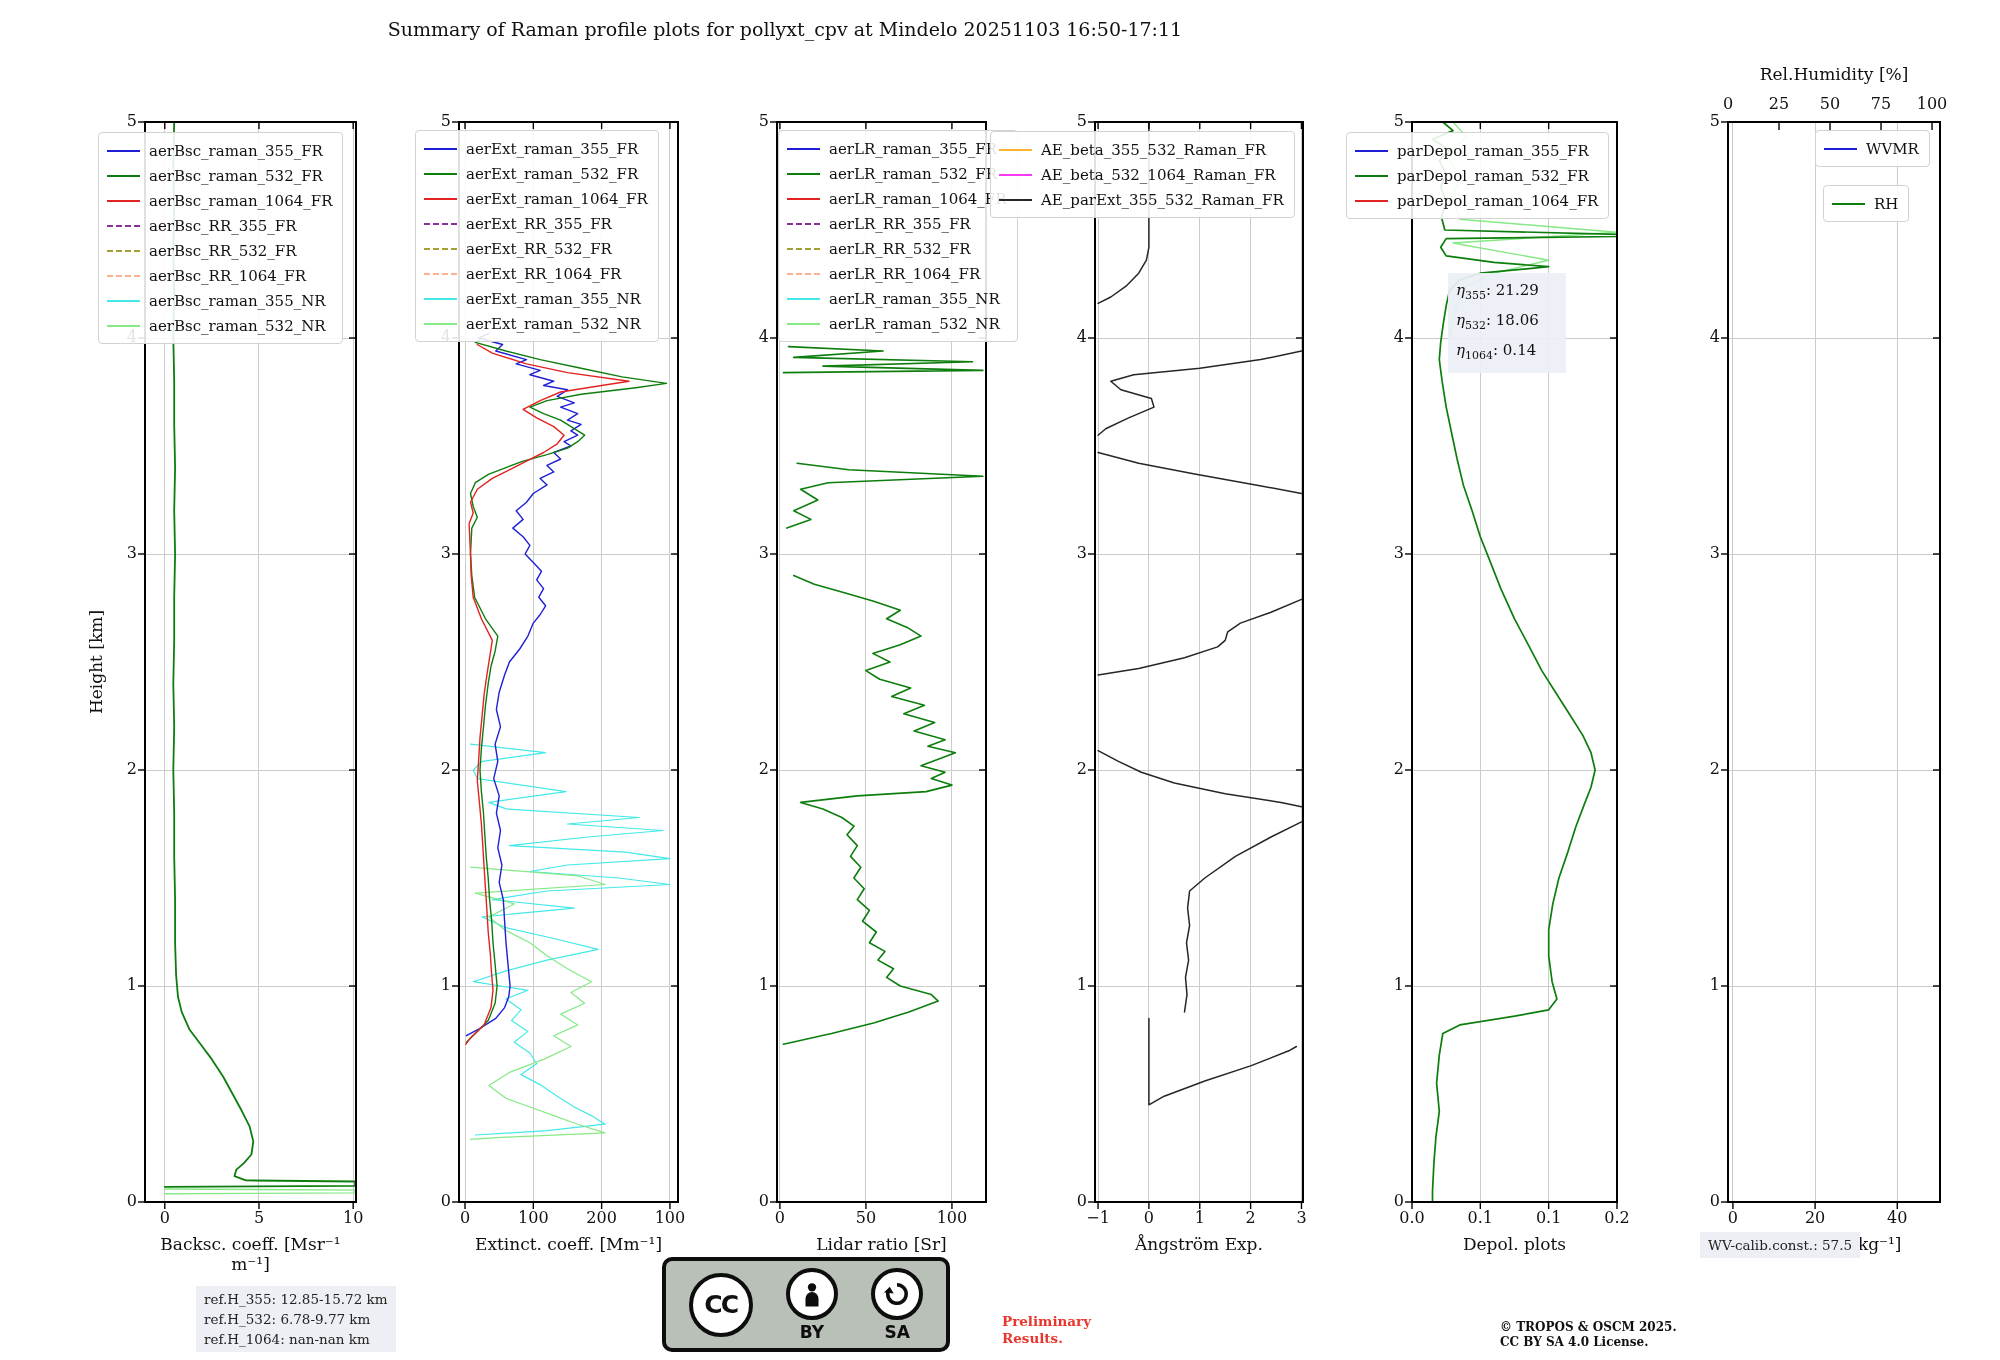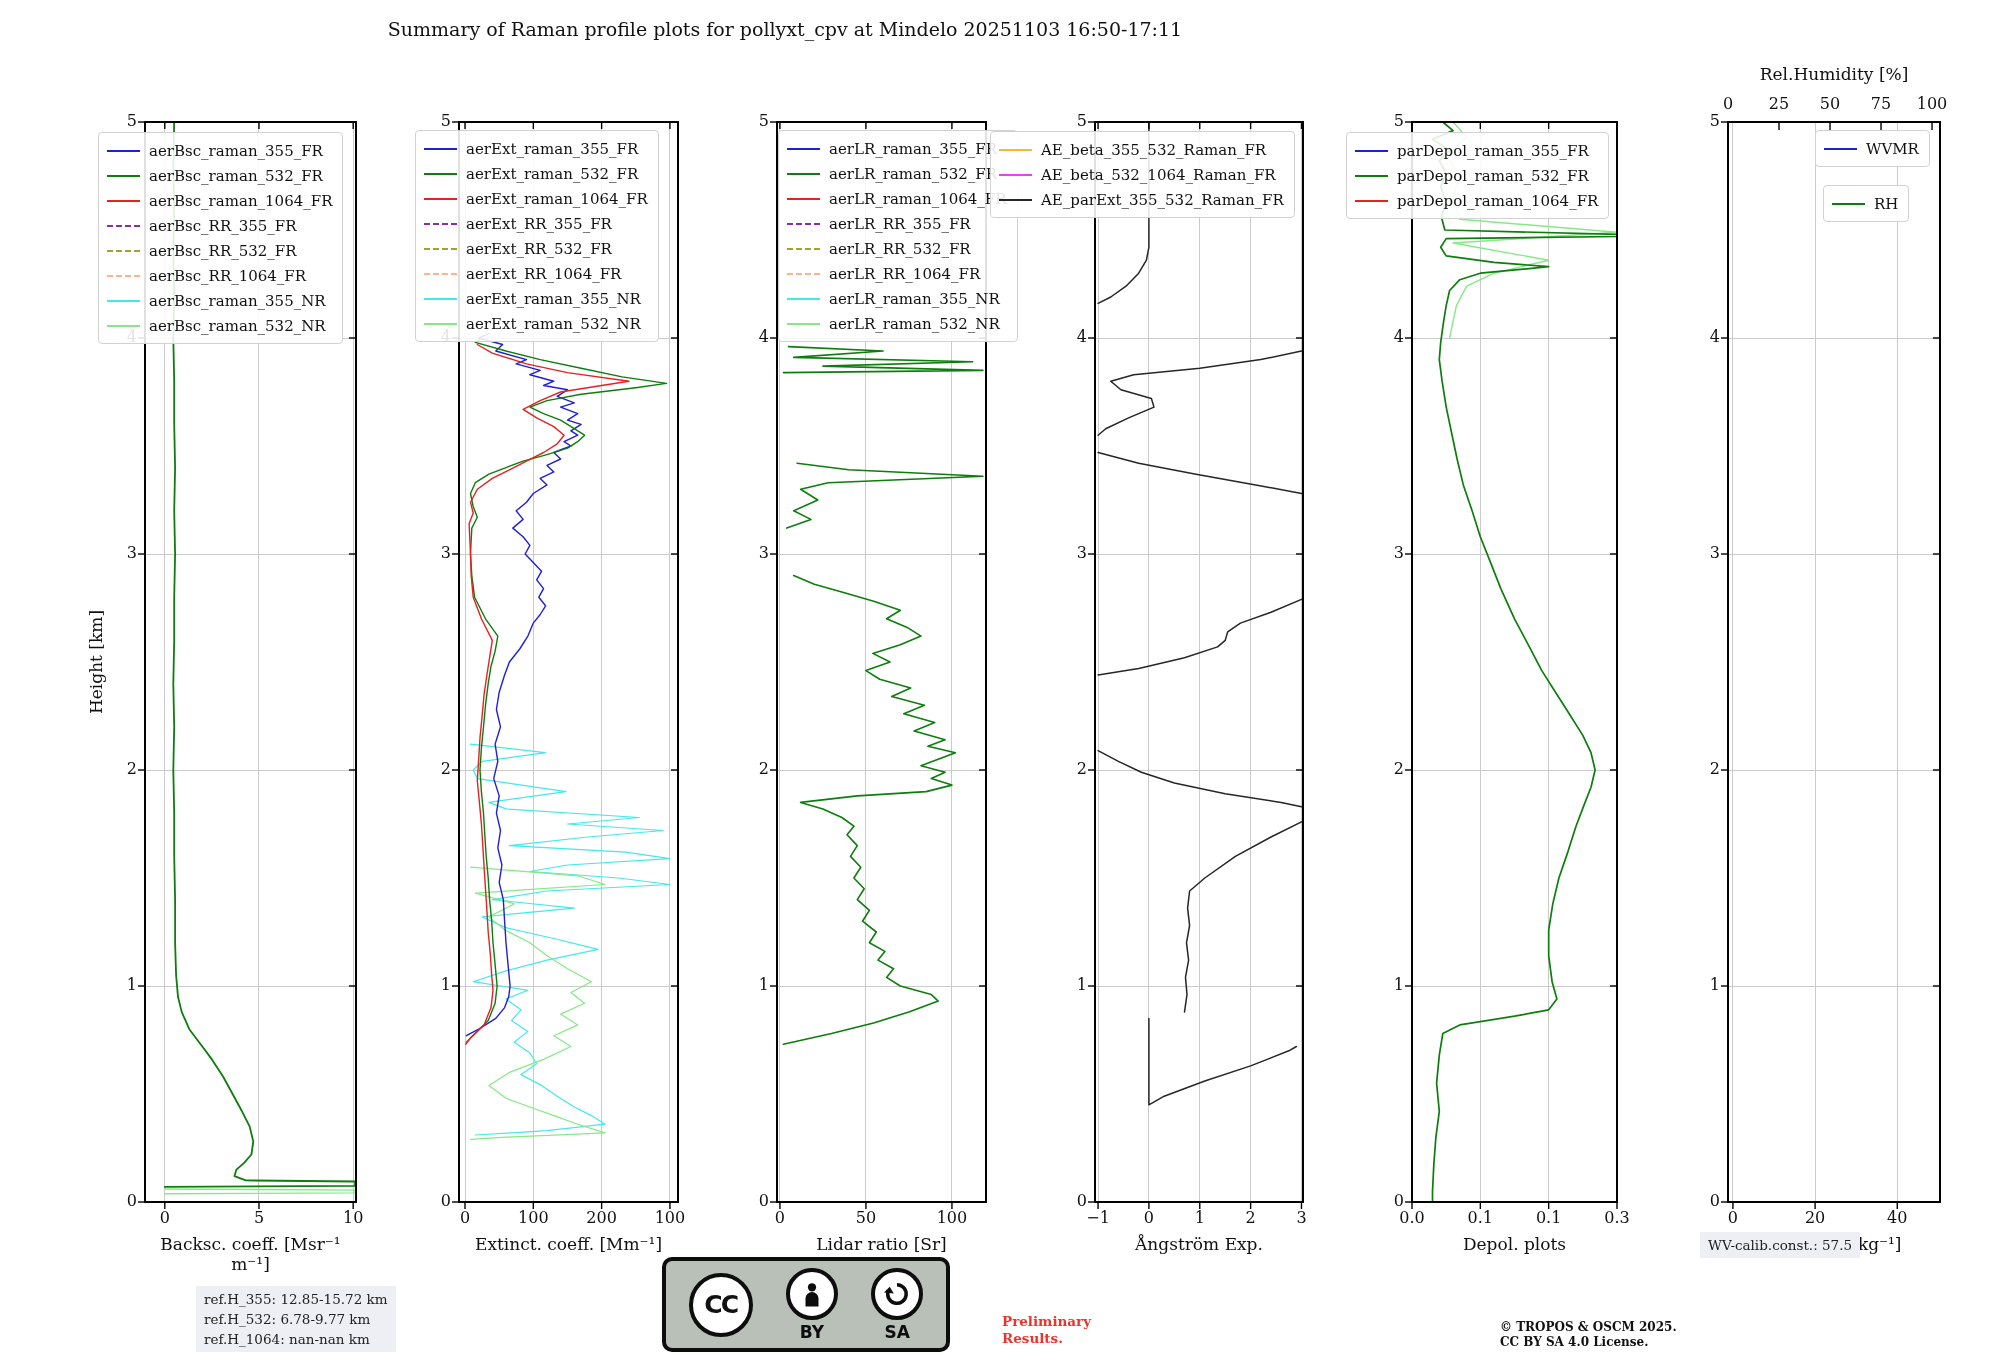--- a/index.html
+++ b/index.html
@@ -370,21 +370,21 @@
         <line x1="-7" y1="432" x2="0" y2="432" stroke="#000" stroke-width="1.4"></line>
         <line x1="198" y1="432" x2="205" y2="432" stroke="#000" stroke-width="1.4"></line>
         <line x1="-7" y1="216" x2="0" y2="216" stroke="#000" stroke-width="1.4"></line>
         <line x1="198" y1="216" x2="205" y2="216" stroke="#000" stroke-width="1.4"></line>
         <line x1="-7" y1="0" x2="0" y2="0" stroke="#000" stroke-width="1.4"></line>
         <line x1="198" y1="0" x2="205" y2="0" stroke="#000" stroke-width="1.4"></line>
       </svg>
       <div class="tick-x" style="left: 1382px;">0.0</div>
       <div class="tick-x" style="left: 1450.33px;">0.1</div>
       <div class="tick-x" style="left: 1518.67px;">0.1</div>
-      <div class="tick-x" style="left: 1587px;">0.3</div>
+      <div class="tick-x" style="left: 1587px;">0.2</div>
       <div class="tick-y" style="left: 1370px; top: 1191px;">0</div>
       <div class="tick-y" style="left: 1370px; top: 975px;">1</div>
       <div class="tick-y" style="left: 1370px; top: 759px;">2</div>
       <div class="tick-y" style="left: 1370px; top: 543px;">3</div>
       <div class="tick-y" style="left: 1370px; top: 327px;">4</div>
       <div class="tick-y" style="left: 1370px; top: 111px;">5</div>
       <div class="xlab" style="left: 1412px; width: 205px;">Depol. plots</div>
       <div class="leg" style="left: 1346px; top: 132px;">
         <div class="leg-row">
           <div class="leg-line" style="border-top: 2.5px solid rgb(31, 31, 214);"></div>
@@ -452,20 +452,25 @@
         </div>
       </div>
       <div class="leg" style="left: 1823px; top: 185px;">
         <div class="leg-row">
           <div class="leg-line" style="border-top: 2.5px solid rgb(13, 125, 13);"></div>
           <div class="leg-txt">RH</div>
         </div>
       </div>
     </div>
 
+  <div class="eta">
+    <div><i>η</i><sub>355</sub><span>: 21.29</span></div>
+    <div><i>η</i><sub>532</sub><span>: 18.06</span></div>
+    <div><i>η</i><sub>1064</sub><span>: 0.14</span></div>
+  </div>
 
   <div class="note" style="left:196px;top:1286px;">
     <div>ref.H_355: 12.85-15.72 km</div>
     <div>ref.H_532: 6.78-9.77 km</div>
     <div>ref.H_1064: nan-nan km</div>
   </div>
 
   <div class="cc">
     <div class="cc-circle cc-big">
         <span>CC</span>

